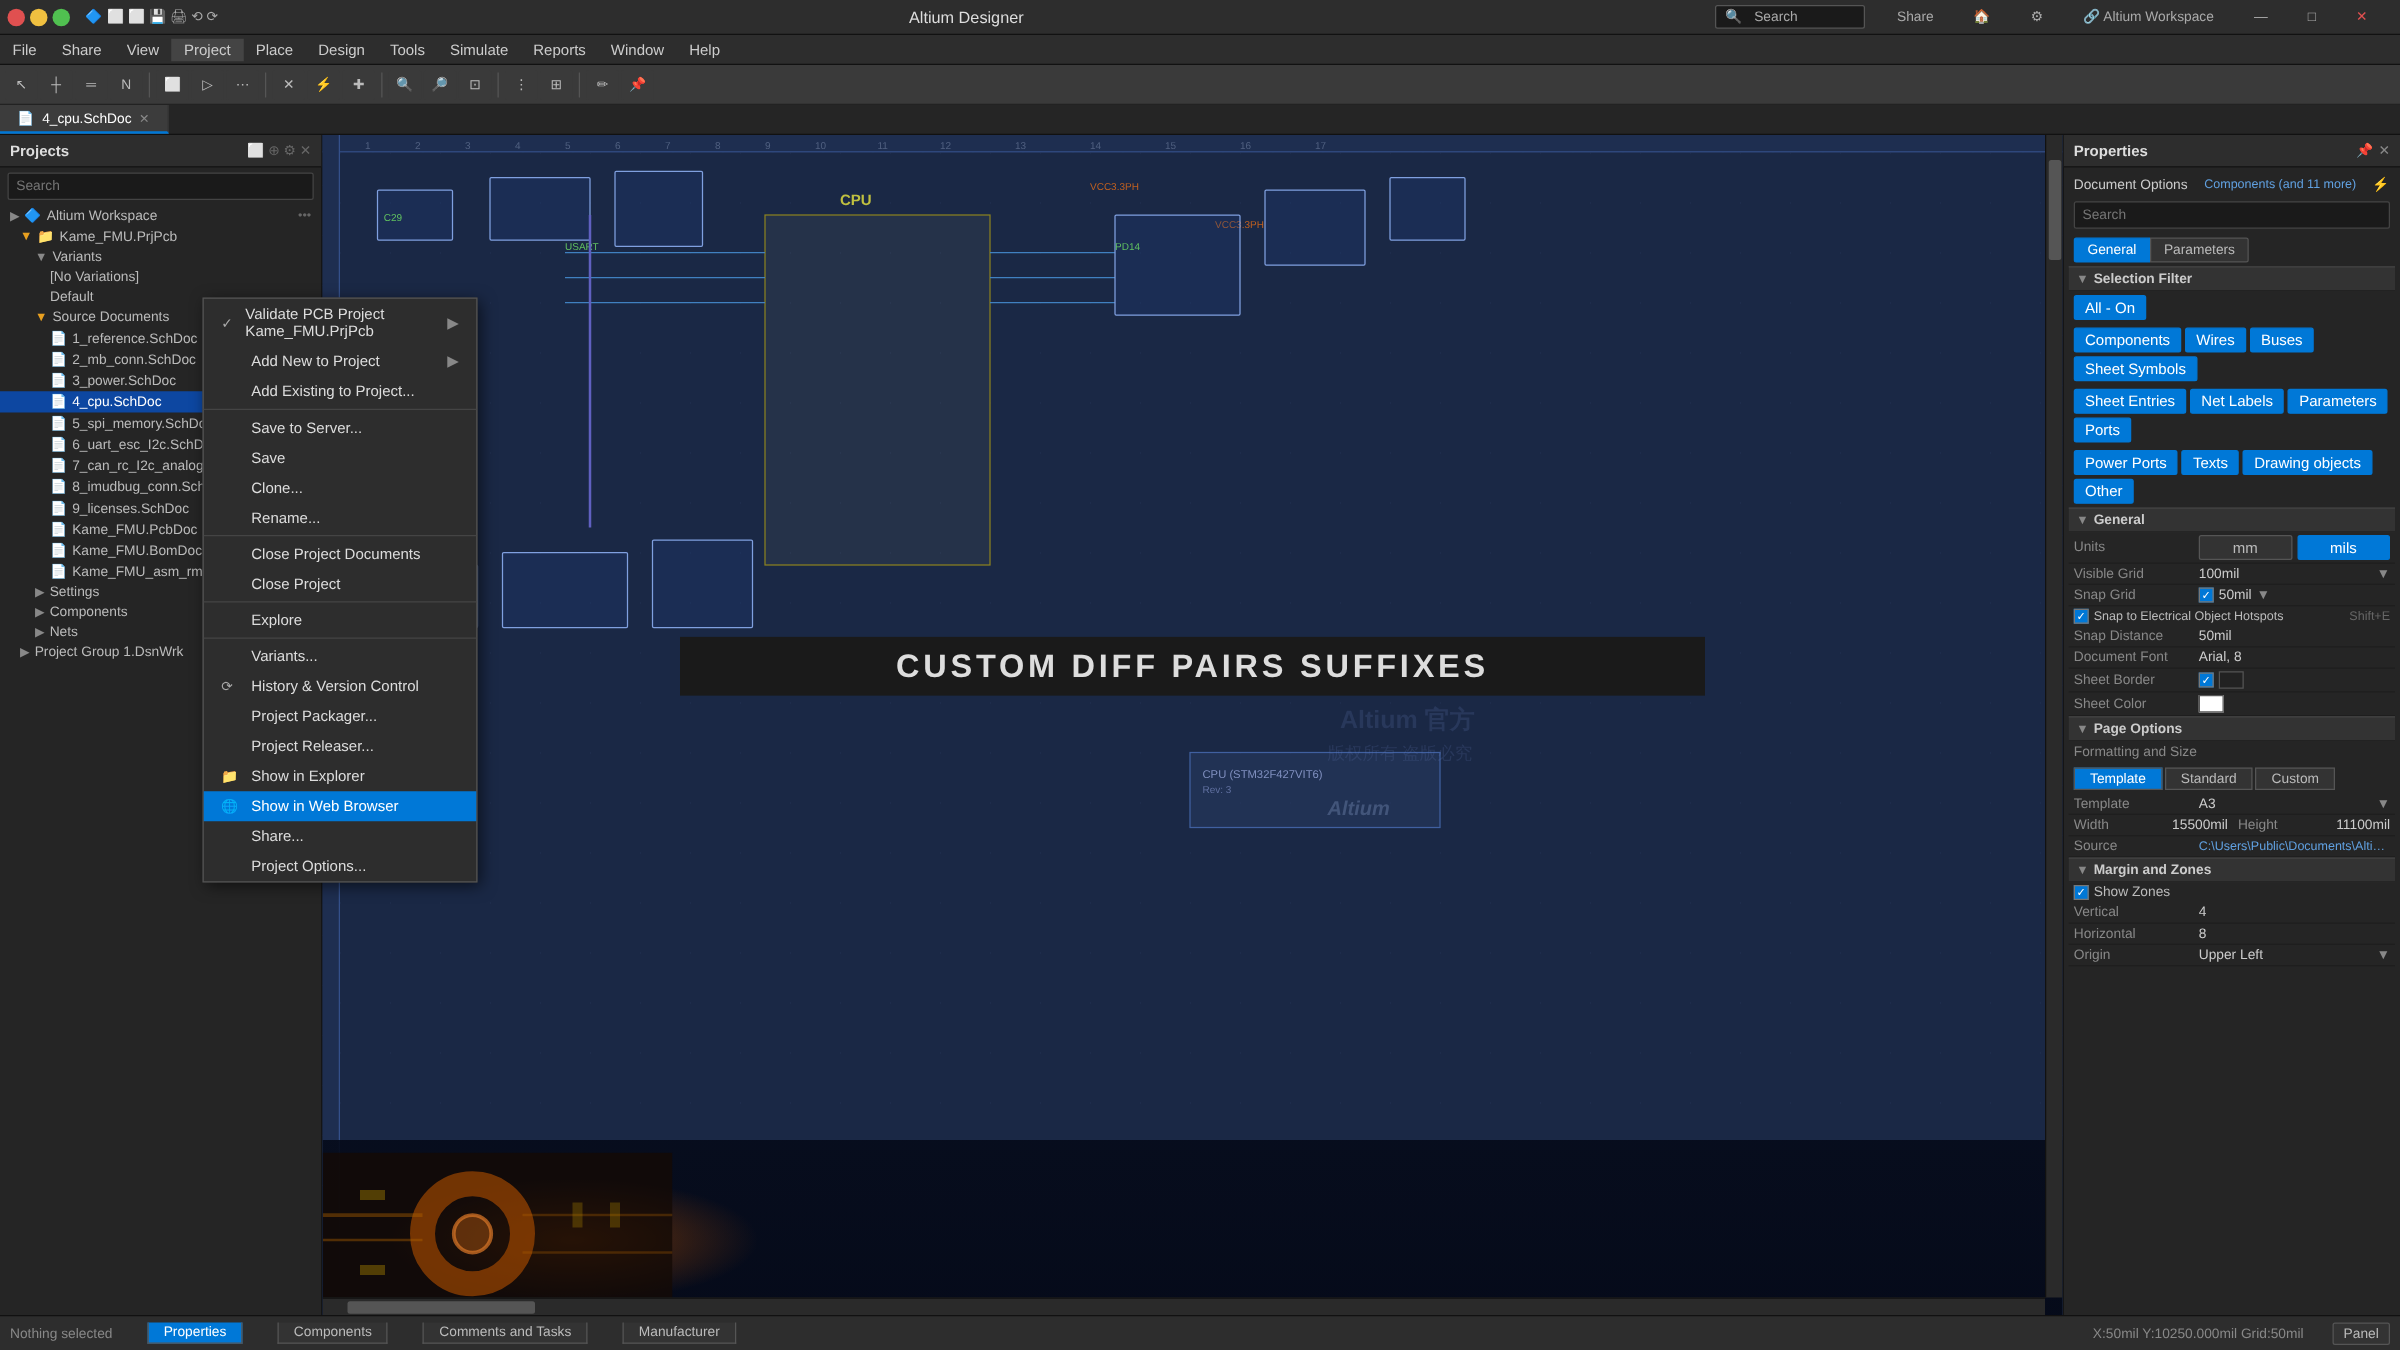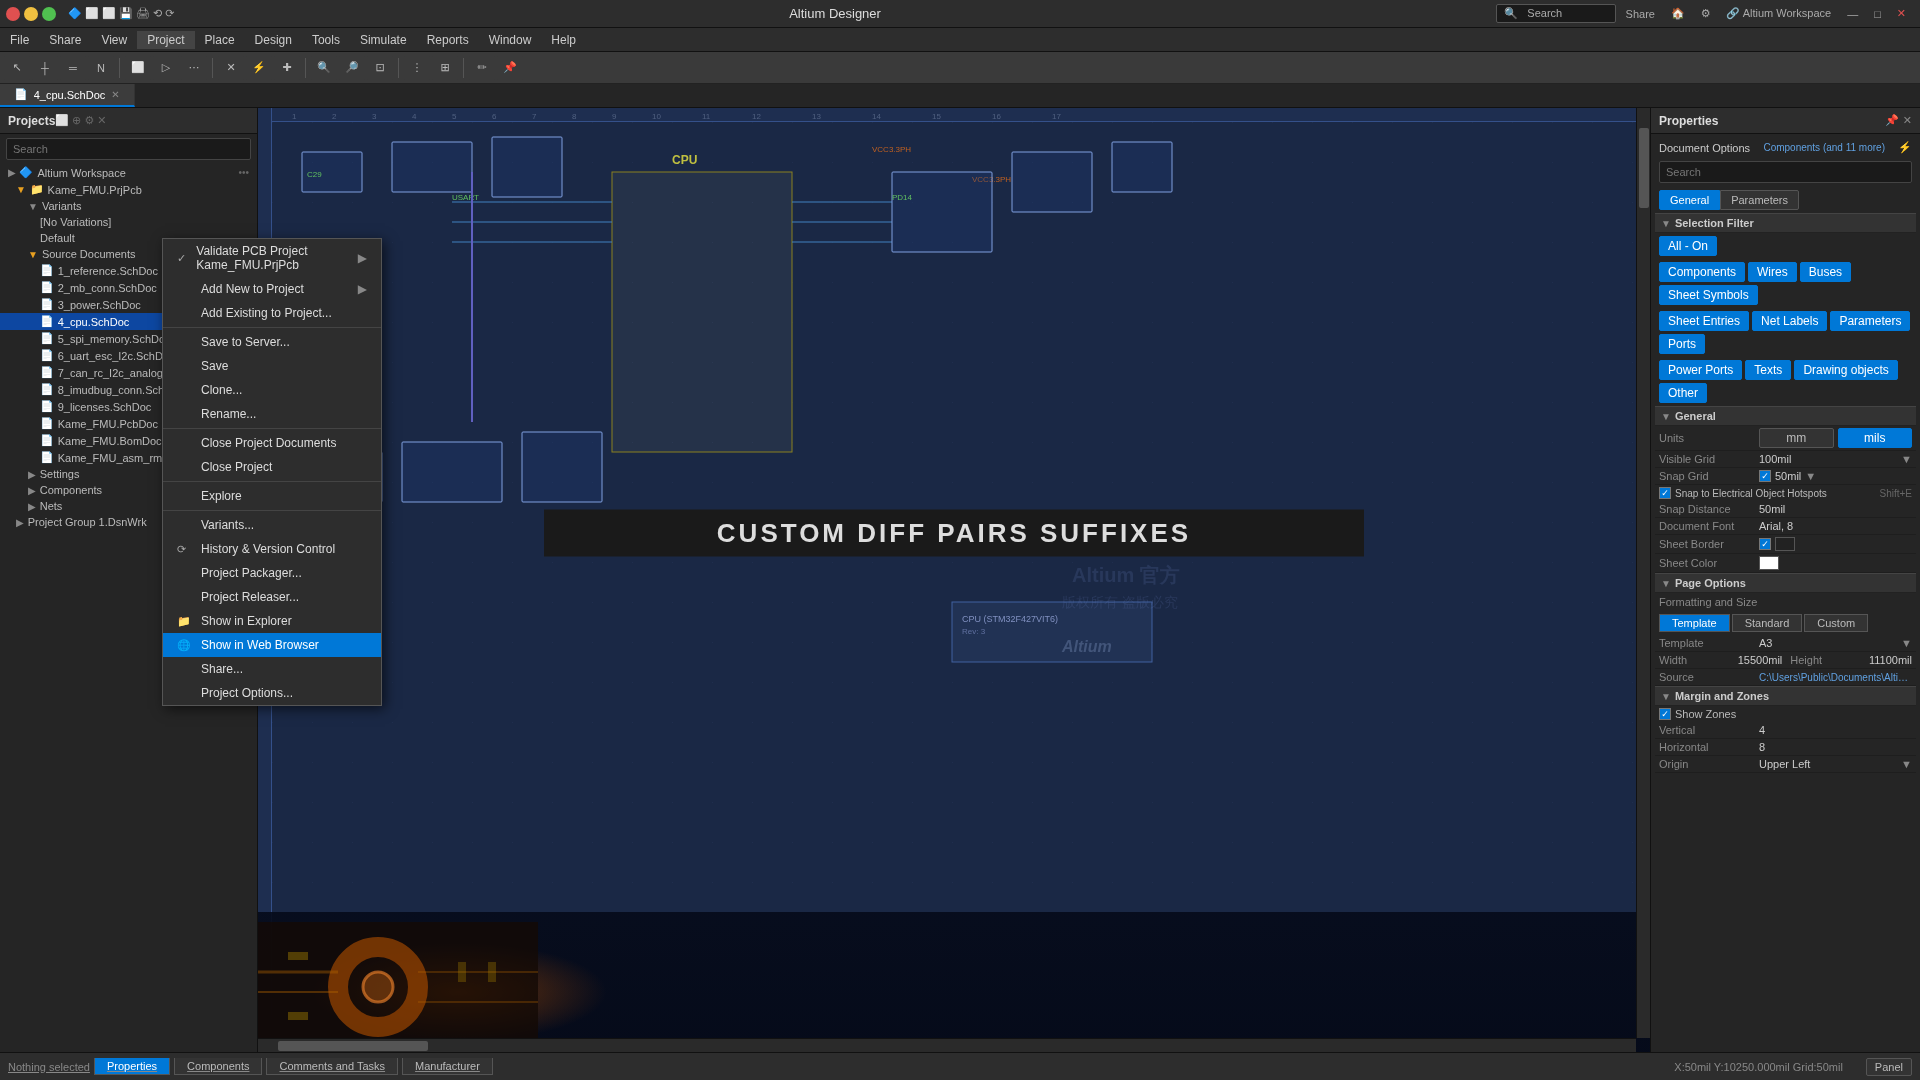--- a/index.html
+++ b/index.html
@@ -7,21 +7,21 @@
 
     
     #titlebar {
       width: 100%; height: 28px; background: #2d2d2d;
       display: flex; align-items: center; justify-content: space-between;
       border-bottom: 1px solid #111;
     }
     #titlebar .title-left { display: flex; align-items: center; gap: 4px; padding-left: 6px; }
     #titlebar .title-left span { font-size: 11px; color: #aaa; }
     #titlebar .title-center { font-size: 13px; color: #ddd; font-weight: normal; }
-    #titlebar .title-right { display: flex; align-items: center; gap: 4px; padding-right: 8px; }
+    #titlebar .title-right { display: flex; align-items: center; gap: 20px; padding-right: 20px; }
     #titlebar .title-right span { font-size: 11px; color: #aaa; cursor: pointer; padding: 2px 6px; }
     .win-btn { width: 14px; height: 14px; border-radius: 50%; display: inline-block; cursor: pointer; }
     .win-min { background: #f0c040; }
     .win-max { background: #50c050; }
     .win-close { background: #e05050; }
 
     
     #menubar {
       width: 100%; height: 24px; background: #2d2d2d;
       display: flex; align-items: center; border-bottom: 1px solid #111;
@@ -62,21 +62,21 @@
     #main { display: flex; width: 100%; height: calc(1080px - 28px - 24px - 32px - 24px - 28px); }
 
     
     #left-panel {
       width: 258px; min-width: 258px; background: #252525;
       border-right: 1px solid #111; display: flex; flex-direction: column;
       position: relative;
     }
     #panel-header {
       height: 26px; background: #2d2d2d;
-      display: flex; align-items: center; justify-content: flex-start;
+      display: flex; align-items: center; justify-content: space-between;
       padding: 0 8px; border-bottom: 1px solid #111;
     }
     #panel-header .panel-title { font-size: 12px; font-weight: bold; color: #ddd; }
     #panel-header .panel-controls { display: flex; gap: 4px; }
     #panel-header .panel-controls span { color: #888; cursor: pointer; font-size: 11px; }
 
     #panel-search { padding: 4px 6px; }
     #panel-search input {
       width: 100%; height: 22px; background: #1a1a1a; border: 1px solid #444;
       color: #ccc; padding: 0 6px; font-size: 11px; border-radius: 2px;
@@ -250,21 +250,21 @@
       color: #bbb; cursor: pointer; font-size: 11px;
     }
     .fmt-tab.active { background: #0078d7; color: #fff; }
 
     
     #statusbar {
       width: 100%; height: 28px; background: #2d2d2d;
       display: flex; align-items: center; justify-content: space-between;
       padding: 0 8px; border-top: 1px solid #111; font-size: 11px; color: #888;
     }
-    #statusbar .status-left { display: flex; align-items: center; gap: 4px; text-decoration: underline; }
+    #statusbar .status-left { display: flex; align-items: center; gap: 28px; }
     .status-tab {
       padding: 2px 12px; background: #333; border: 1px solid #555;
       color: #bbb; cursor: pointer; font-size: 11px; border-top: none;
     }
     .status-tab.active { background: #0078d7; color: #fff; }
 
     
     .sch-wire { stroke: #4080c0; stroke-width: 1; fill: none; }
     .sch-component { stroke: #80a0e0; stroke-width: 1; fill: rgba(30,60,120,0.3); }
     .sch-label { fill: #60c060; font-size: 8px; }

